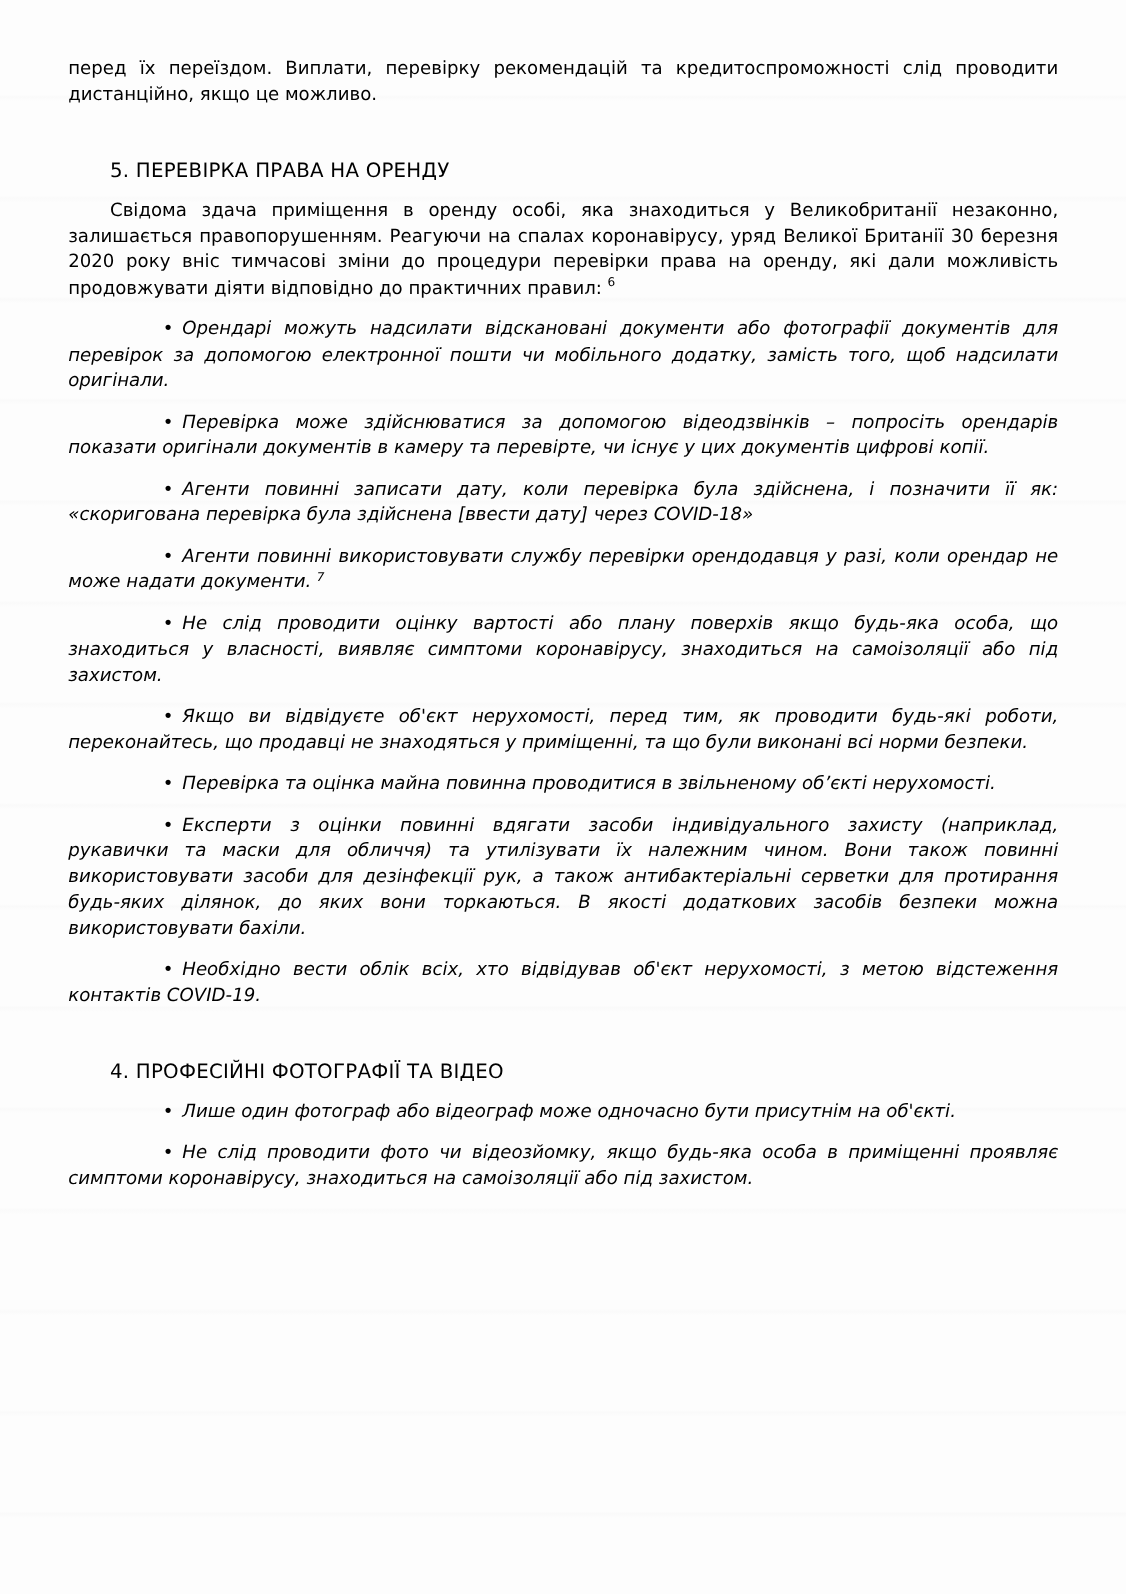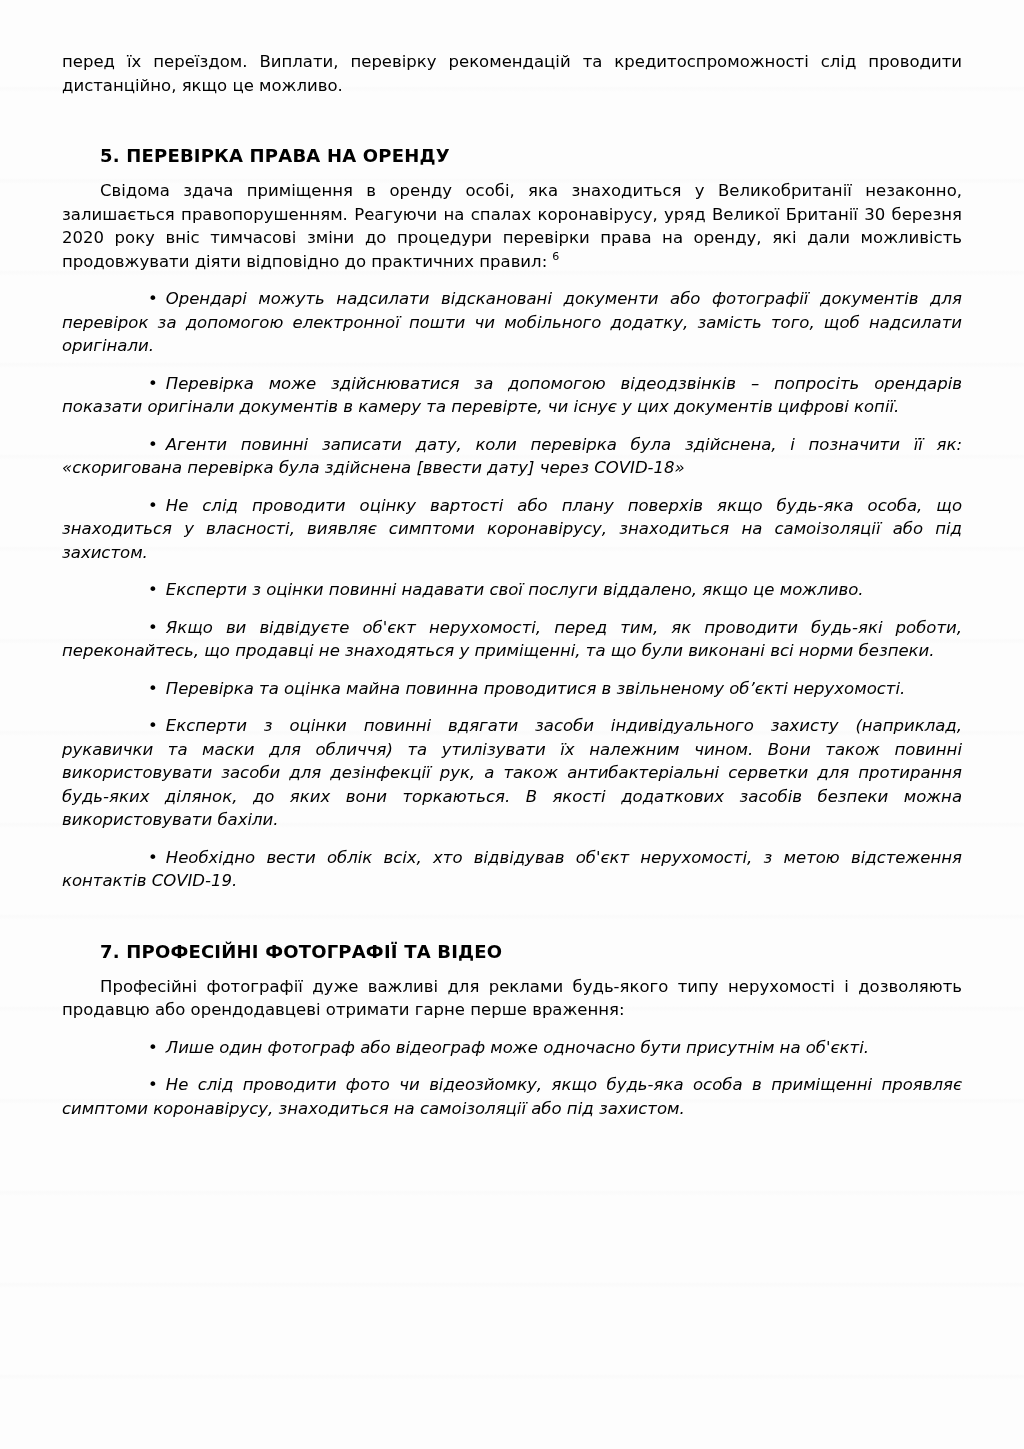--- a/index.html
+++ b/index.html
@@ -31,21 +31,21 @@
     margin: 0 0 14px 0;
     text-align: justify;
   }
   p.lead { text-indent: 38px; }
   p.intro { text-indent: 0; }
   p.bullet { text-indent: 86px; font-style: italic; }
   .dot { padding-right: 8px; }
   h2 {
     font-size: 18px;
     line-height: 25px;
-    font-weight: bold;
+    font-weight: normal;
     margin: 46px 0 11px 0;
     text-indent: 38px;
     letter-spacing: 0.2px;
   }
   sup {
     font-size: 11px;
     line-height: 0;
     vertical-align: super;
     margin-left: 5px;
   }
@@ -56,31 +56,30 @@
 <div class="page">
 
   <p class="intro"><span>перед їх переїздом. Виплати, перевірку рекомендацій та кредитоспроможності слід проводити дистанційно, якщо це можливо.</span></p>
 
   <section>
     <h2>5. ПЕРЕВІРКА ПРАВА НА ОРЕНДУ</h2>
     <p class="lead"><span>Свідома здача приміщення в оренду особі, яка знаходиться у Великобританії незаконно, залишається правопорушенням. Реагуючи на спалах коронавірусу, уряд Великої Британії 30 березня 2020 року вніс тимчасові зміни до процедури перевірки права на оренду, які дали можливість продовжувати діяти відповідно до практичних правил:</span><sup>6</sup></p>
     <p class="bullet"><span class="dot">•</span><span>Орендарі можуть надсилати відскановані документи або фотографії документів для перевірок за допомогою електронної пошти чи мобільного додатку, замість того, щоб надсилати оригінали.</span></p>
     <p class="bullet"><span class="dot">•</span><span>Перевірка може здійснюватися за допомогою відеодзвінків – попросіть орендарів показати оригінали документів в камеру та перевірте, чи існує у цих документів цифрові копії.</span></p>
     <p class="bullet"><span class="dot">•</span><span>Агенти повинні записати дату, коли перевірка була здійснена, і позначити її як: «скоригована перевірка була здійснена [ввести дату] через COVID-18»</span></p>
+    <p class="bullet"><span class="dot">•</span><span>Агенти повинні використовувати службу перевірки орендодавця у разі, коли орендар не може надати документи.</span><sup>7</sup></p>
   </section>
 
   <section>
     <p class="bullet"><span class="dot">•</span><span>Не слід проводити оцінку вартості або плану поверхів якщо будь-яка особа, що знаходиться у власності, виявляє симптоми коронавірусу, знаходиться на самоізоляції або під захистом.</span></p>
-    <p class="bullet"><span class="dot">•</span><span>Експерти з оцінки повинні надавати свої послуги віддалено, якщо це можливо.</span></p>
     <p class="bullet"><span class="dot">•</span><span>Якщо ви відвідуєте об'єкт нерухомості, перед тим, як проводити будь-які роботи, переконайтесь, що продавці не знаходяться у приміщенні, та що були виконані всі норми безпеки.</span></p>
     <p class="bullet"><span class="dot">•</span><span>Перевірка та оцінка майна повинна проводитися в звільненому об’єкті нерухомості.</span></p>
     <p class="bullet"><span class="dot">•</span><span>Експерти з оцінки повинні вдягати засоби індивідуального захисту (наприклад, рукавички та маски для обличчя) та утилізувати їх належним чином. Вони також повинні використовувати засоби для дезінфекції рук, а також антибактеріальні серветки для протирання будь-яких ділянок, до яких вони торкаються. В якості додаткових засобів безпеки можна використовувати бахіли.</span></p>
     <p class="bullet"><span class="dot">•</span><span>Необхідно вести облік всіх, хто відвідував об'єкт нерухомості, з метою відстеження контактів COVID-19.</span></p>
   </section>
 
   <section>
-    <h2>7. ПРОФЕСІЙНІ ФОТОГРАФІЇ ТА ВІДЕО</h2>
-    <p class="lead"><span>Професійні фотографії дуже важливі для реклами будь-якого типу нерухомості і дозволяють продавцю або орендодавцеві отримати гарне перше враження:</span></p>
+    <h2>4. ПРОФЕСІЙНІ ФОТОГРАФІЇ ТА ВІДЕО</h2>
     <p class="bullet"><span class="dot">•</span><span>Лише один фотограф або відеограф може одночасно бути присутнім на об'єкті.</span></p>
     <p class="bullet"><span class="dot">•</span><span>Не слід проводити фото чи відеозйомку, якщо будь-яка особа в приміщенні проявляє симптоми коронавірусу, знаходиться на самоізоляції або під захистом.</span></p>
   </section>
 
 </div>
 
 </body></html>

